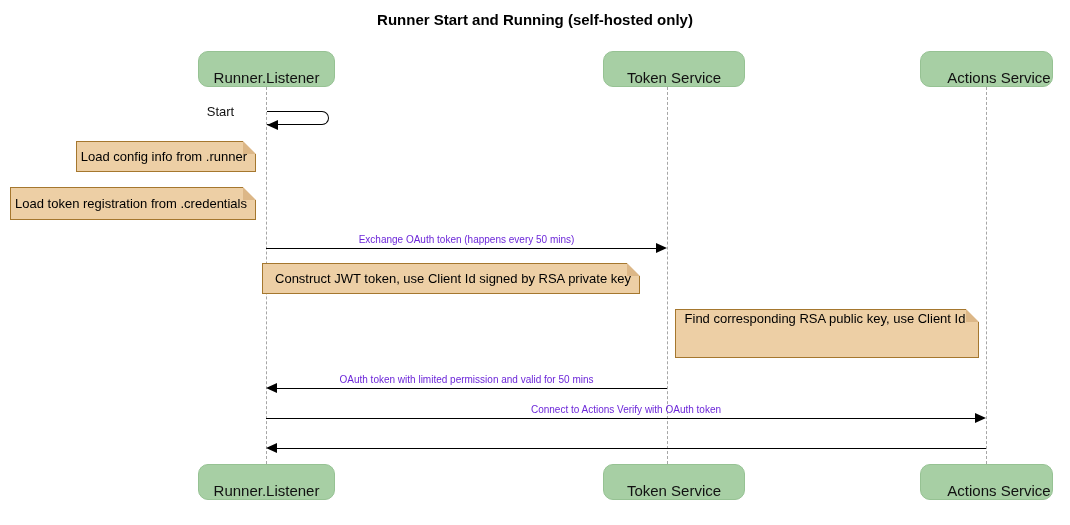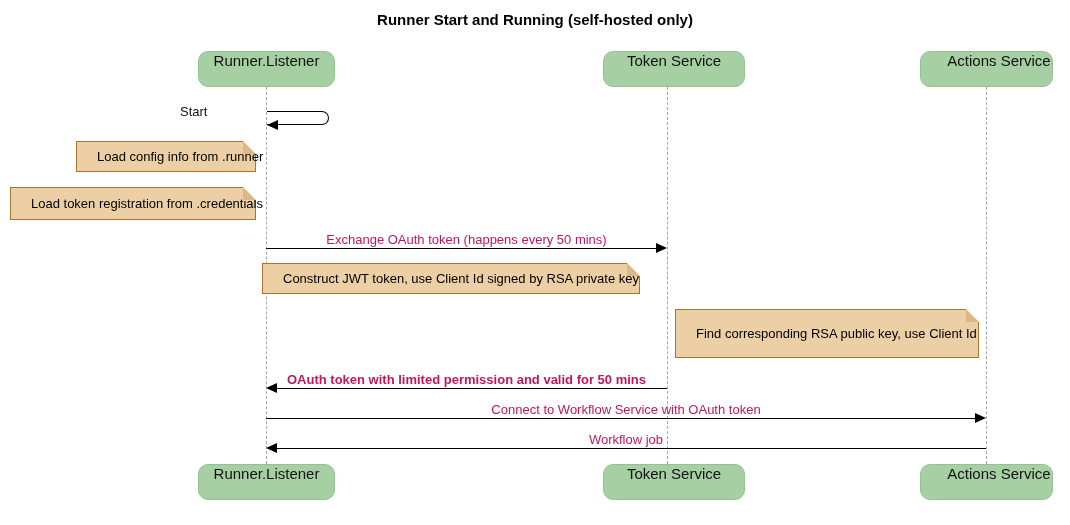--- a/index.html
+++ b/index.html
@@ -33,21 +33,21 @@
     height: 377px;
   }
   .participant {
     position: absolute;
     height: 36px;
     background: var(--participant-fill, #a7cfa4);
     border: 1px solid var(--participant-border, #96c293);
     border-radius: 10px;
     box-sizing: border-box;
     display: flex;
-    align-items: flex-start;
+    align-items: flex-end;
     justify-content: center;
     font-size: 15px;
     color: #111;
     white-space: nowrap;
   }
   .participant.top { top: 51px; }
   .participant.bottom { top: 464px; }
   .p-runner  { left: 198px; width: 137px; }
   .p-token   { left: 603px; width: 142px; }
   .p-actions { left: 920px; width: 133px; padding-left: 25px; }
@@ -60,72 +60,72 @@
   .arrowhead {
     position: absolute;
     width: 0; height: 0;
     border-top: 5px solid transparent;
     border-bottom: 5px solid transparent;
   }
   .arrowhead.right { border-left: 11px solid var(--message-line, #000); }
   .arrowhead.left  { border-right: 11px solid var(--message-line, #000); }
   .msg-label {
     position: absolute;
-    font-size: 13px;
-    color: #be185d;
+    font-size: 10px;
+    color: #6d28d9;
     text-align: center;
     white-space: nowrap;
     line-height: 14px;
   }
   .self-loop {
     position: absolute;
     left: 267px; top: 111px;
     width: 62px; height: 14px;
     border-top: 1px solid var(--message-line, #000);
     border-right: 1px solid var(--message-line, #000);
     border-bottom: 1px solid var(--message-line, #000);
     border-radius: 0 9px 9px 0;
     box-sizing: border-box;
   }
   .start-label {
     position: absolute;
     left: 180px; top: 104px;
     width: 81px;
-    text-align: left;
+    text-align: center;
     font-size: 13px;
     white-space: nowrap;
   }
   .note {
     position: absolute;
     background: var(--note-fill, #edcfa5);
     border: 1px solid var(--note-border, #a5772e);
     box-sizing: border-box;
     font-size: 13px;
     color: #000;
     display: flex;
     align-items: center;
-    justify-content: flex-start;
+    justify-content: flex-end;
     white-space: nowrap;
-    padding: 0 20px;
+    padding: 0 8px;
   }
   .note::before {
     content: "";
     position: absolute;
     top: -1px; right: -1px;
     width: 0; height: 0;
     border-style: solid;
     border-width: 0 13px 13px 0;
     border-color: #ffffff #ffffff var(--note-fold, #dcb787) var(--note-fold, #dcb787);
   }
   .note.multiline {
-    flex-direction: column;
+    flex-direction: row;
     align-items: flex-start;
     justify-content: center;
     line-height: 17px;
-    padding: 0 4px 0 20px;
+    padding: 0 4px 0 0;
   }
   .n1 { left: 76px;  top: 141px; width: 180px; height: 31px; }
   .n2 { left: 10px;  top: 187px; width: 246px; height: 33px; }
   .n3 { left: 262px; top: 263px; width: 378px; height: 31px; }
   .n4 { left: 675px; top: 309px; width: 304px; height: 49px; }
 </style>
 </head>
 <body>
 
 <div class="canvas">
@@ -162,29 +162,28 @@
   <div class="arrowhead right" style="left:656px; top:243px;"></div>
 
   <div class="note n3">
     <span>Construct JWT token, use Client Id signed by RSA private key</span>
   </div>
 
   <div class="note n4 multiline">
     <span>Find corresponding RSA public key, use Client Id</span>
   </div>
 
-  <div class="msg-label" style="left:266px; top:373px; width:401px;font-weight:bold;">OAuth token with limited permission and valid for 50 mins</div>
+  <div class="msg-label" style="left:266px; top:373px; width:401px;">OAuth token with limited permission and valid for 50 mins</div>
   <div class="msg-line" style="left:277px; top:388px; width:390px;"></div>
   <div class="arrowhead left" style="left:266px; top:383px;"></div>
 
-  <div class="msg-label" style="left:266px; top:403px; width:720px;">Connect to Workflow Service with OAuth token</div>
+  <div class="msg-label" style="left:266px; top:403px; width:720px;">Connect to Actions Verify with OAuth token</div>
   <div class="msg-line" style="left:266px; top:418px; width:709px;"></div>
   <div class="arrowhead right" style="left:975px; top:413px;"></div>
 
-  <div class="msg-label" style="left:266px; top:433px; width:720px;">Workflow job</div>
   <div class="msg-line" style="left:277px; top:448px; width:709px;"></div>
   <div class="arrowhead left" style="left:266px; top:443px;"></div>
 
   <div class="participant bottom p-runner">
     <span>Runner.Listener</span>
   </div>
   <div class="participant bottom p-token">
     <span>Token Service</span>
   </div>
   <div class="participant bottom p-actions">

